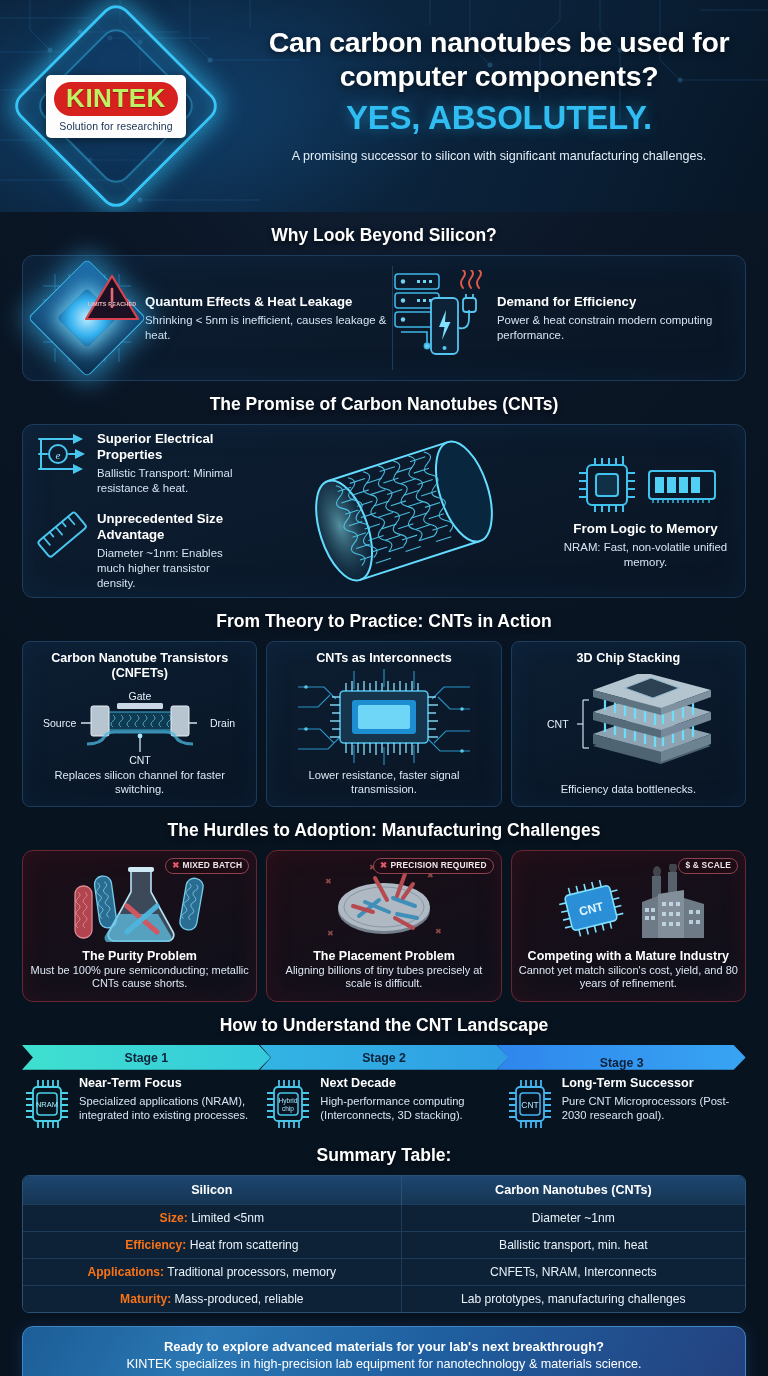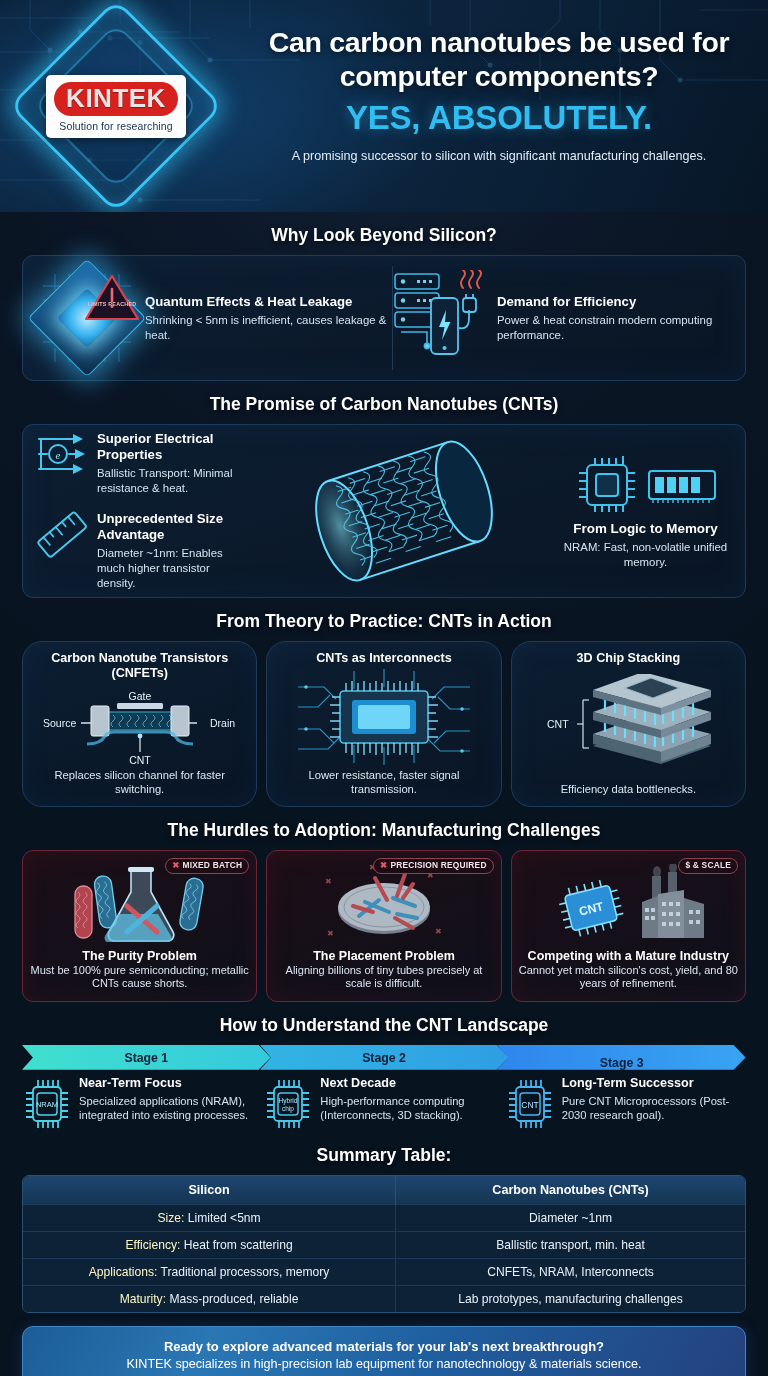--- a/index.html
+++ b/index.html
@@ -48,21 +48,21 @@
   }
   .logo-box {
     position:relative; z-index:3;
     background:#fdfdfd; border-radius:5px;
     width:140px; padding:7px 6px 6px;
     text-align:center;
     box-shadow:0 2px 10px rgba(0,0,0,.5);
   }
   .logo-pill {
     background:#d6211f; border-radius:22px;
-    color:#e5e5e5; font-weight:bold; font-size:26px;
+    color:#bef264; font-weight:bold; font-size:26px;
     letter-spacing:.5px; line-height:30px;
     padding:1px 0 3px; margin:0 2px;
     text-shadow:0 1px 1px rgba(0,0,0,.35);
   }
   .logo-tag { color:#16304f; font-size:10.5px; margin-top:4px; letter-spacing:.1px; }
 
   .hdr-text { flex:1; padding:26px 8px 0 6px;text-align:center; }
   .hdr-q {
     font-size:28.5px; font-weight:bold; line-height:1.18;
     color:#ffffff; letter-spacing:-.3px;
@@ -130,21 +130,21 @@
   .s2-item { display:flex; gap:8px; align-items:flex-start; }
   .s2-mid { flex:1; display:flex; align-items:center; justify-content:center; }
   .s2-col-r { width:175px; text-align:center; }
   .s2-col-r .txt-h { font-size:13.4px; }
   .s2-col-r .txt-p { font-size:11.4px; }
   .ico-b { flex:none; }
 
   
   .s3 { display:flex; gap:9px; margin:0 22px; }
   .s3 .col {
-    flex:1; border:1px solid #1d3c5c; border-radius:20px;
+    flex:1; border:1px solid #1d3c5c; border-radius:8px;
     background:linear-gradient(160deg, rgba(13,31,51,.95), rgba(9,21,36,.95));
     padding:9px 7px 10px; text-align:center;
     box-shadow:inset 0 0 25px rgba(18,60,105,.22);
     display:flex; flex-direction:column; align-items:center;
     height:166px;
   }
   .col-h { font-size:12.6px; font-weight:bold; line-height:1.2; color:#fff; }
   .col-art { flex:1; display:flex; align-items:center; justify-content:center; width:100%; }
   .col-p { font-size:11.2px; line-height:1.25; color:#dbe7f3; }
 
@@ -196,21 +196,21 @@
     font-size:12.6px; font-weight:bold; padding:7px 4px; color:#fff;
     border-right:1px solid #2a5075;
   }
   th:last-child { border-right:none; }
   td {
     background:#0d2137; font-size:12.1px; padding:6px 8px;
     text-align:center; color:#eaf2fa;
     border-top:1px solid #1d3c5c; border-right:1px solid #1d3c5c;
   }
   td:last-child { border-right:none; }
-  td b { font-weight:normal; color:#fef9c3; }
+  td b { font-weight:bold; color:#f97316; }
 
   
   .cta {
     margin:13px 22px 0; border-radius:11px;
     background:linear-gradient(120deg,#1c5d96 0%, #2a77b4 25%, #1f5fa0 55%, #24407d 100%);
     border:1px solid #3f86c4;
     padding:11px 14px 12px; text-align:center;
     box-shadow:0 2px 14px rgba(30,90,160,.35);
   }
   .cta-1 { font-size:13px; font-weight:bold; line-height:1.35; }

